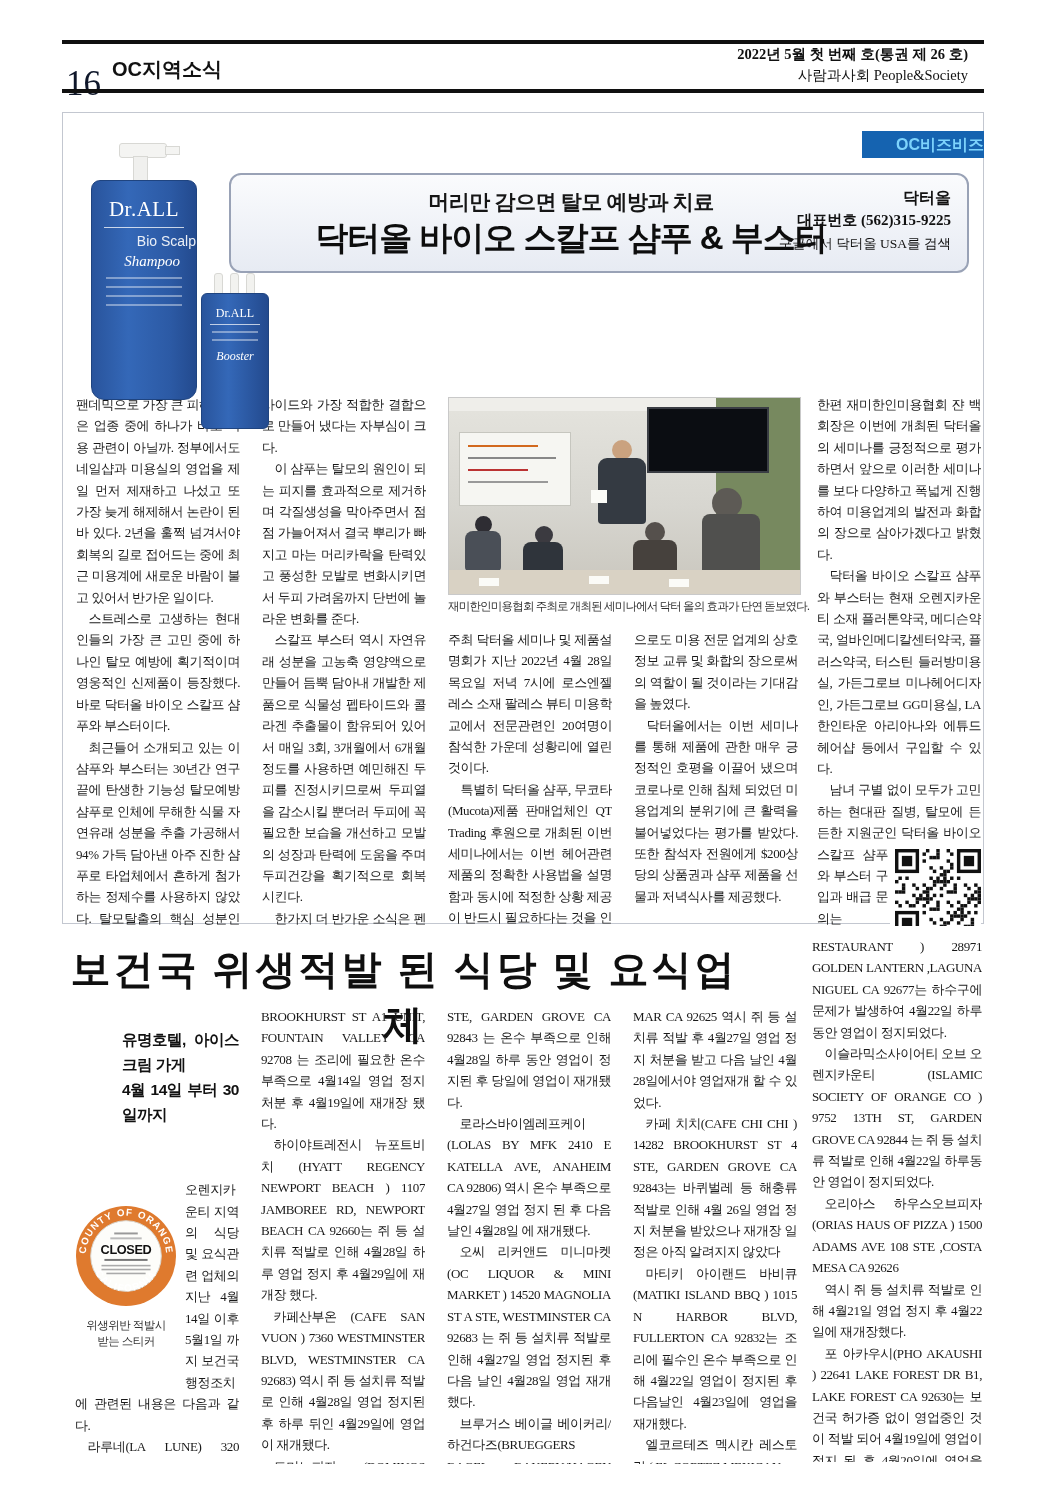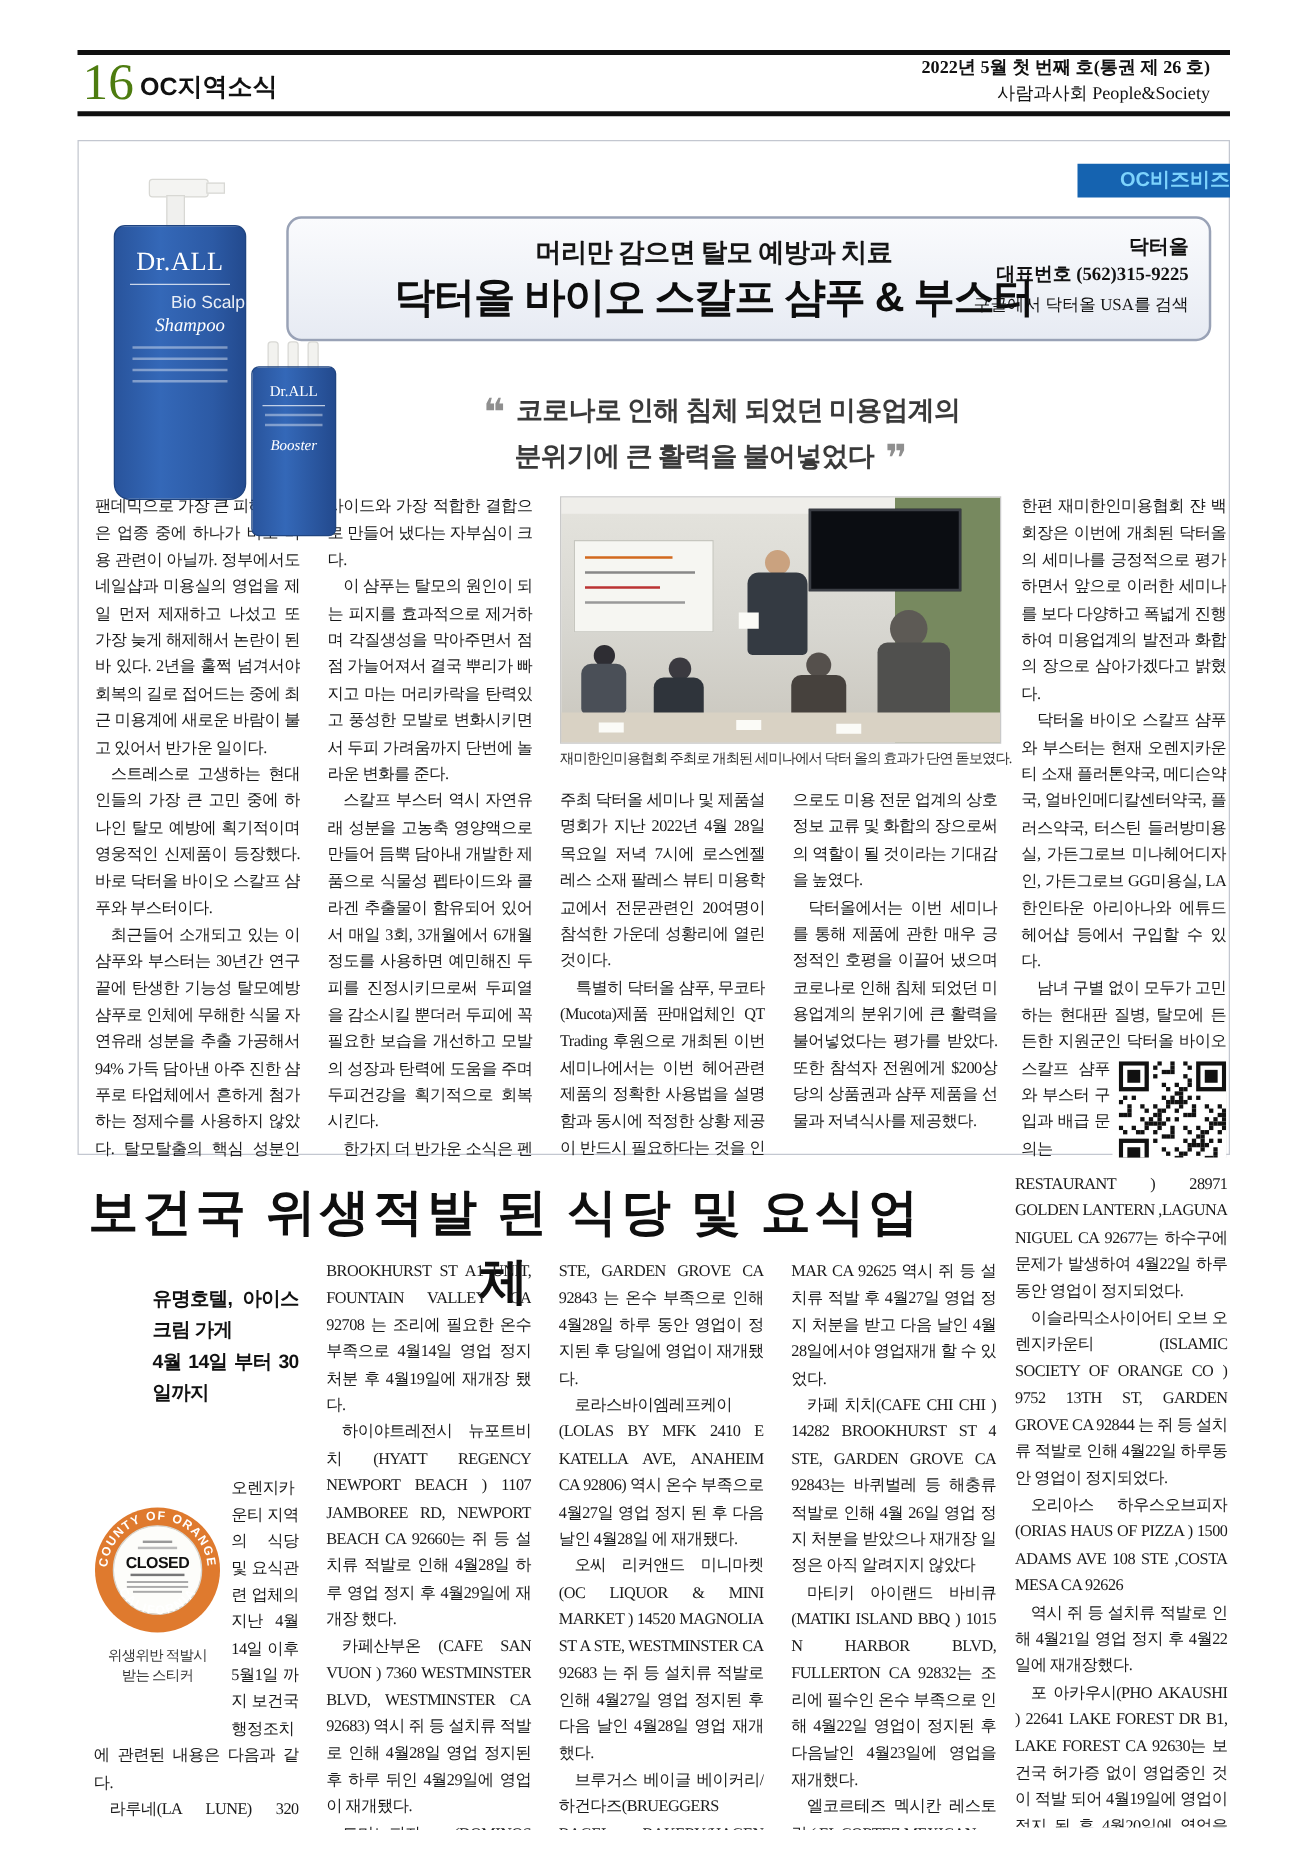--- a/index.html
+++ b/index.html
@@ -1,21 +1,21 @@
 <!DOCTYPE html>
 <html><head>
 <meta charset="utf-8">
 <style>
   html,body{margin:0;padding:0;background:#9a9a9a;}
   .page{position:relative;width:1044px;height:1488px;background:#ffffff;margin:0 auto;
         font-family:"Liberation Serif","DejaVu Serif",serif;color:#1b1b1b;overflow:hidden;}
 
   
   .rule{position:absolute;left:62px;width:922px;height:4px;background:#101010;}
-  .hdr-pagenum{position:absolute;left:66px;top:41px;font-size:41px;font-weight:normal;color:#4d7c0f;}
+  .hdr-pagenum{position:absolute;left:66px;top:64px;font-size:35px;font-weight:normal;color:#0f172a;}
   .hdr-section{position:absolute;left:112px;top:56px;font-family:"Liberation Sans","DejaVu Sans",sans-serif;
                font-weight:bold;font-size:20px;color:#111;}
   .hdr-issue{position:absolute;right:76px;top:44px;text-align:right;font-size:14.5px;line-height:21px;color:#111;}
   .hdr-issue .l1{font-weight:bold;}
 
   
   .adbox{position:absolute;left:62px;top:112px;width:920px;height:810px;border:1px solid #c3c7d0;background:#fff;}
   .badge{position:absolute;right:-1px;top:2px;width:122px;height:27px;background:#1563b0;color:#7dd3fc;
          font-family:"Liberation Sans","DejaVu Sans",sans-serif;font-weight:bold;font-size:16px;
          line-height:27px;text-align:right;margin-top:16px;}
@@ -145,24 +145,20 @@
     <div class="banner">
       <div class="kicker">머리만 감으면 탈모 예방과 치료</div>
       <div class="headline1">닥터올 바이오 스칼프 샴푸 &amp; 부스터</div>
       <div class="contact">
         <div class="c-brand">닥터올</div>
         <div class="c-phone">대표번호 (562)315-9225</div>
         <div class="c-hint">구글에서 닥터올 USA를 검색</div>
       </div>
     </div>
 
-    <div class="quote">
-      <span class="qm">❝</span><span>코로나로 인해 침체 되었던 미용업계의</span><br>
-      <span>분위기에 큰 활력을 불어넣었다</span><span class="qm">❞</span>
-    </div>
 
     <div class="col a1c c1 nb">팬데믹으로 가장 큰 피해를 받은 업종 중에 하나가 바로 미용 관련이 아닐까. 정부에서도 네일샵과 미용실의 영업을 제일 먼저 제재하고 나섰고 또 가장 늦게 해제해서 논란이 된 바 있다. 2년을 훌쩍 넘겨서야 회복의 길로 접어드는 중에 최근 미용계에 새로운 바람이 불고 있어서 반가운 일이다.
  스트레스로 고생하는 현대인들의 가장 큰 고민 중에 하나인 탈모 예방에 획기적이며 영웅적인 신제품이 등장했다. 바로 닥터올 바이오 스칼프 샴푸와 부스터이다.
  최근들어 소개되고 있는 이 샴푸와 부스터는 30년간 연구 끝에 탄생한 기능성 탈모예방 샴푸로 인체에 무해한 식물 자연유래 성분을 추출 가공해서 94% 가득 담아낸 아주 진한 샴푸로 타업체에서 흔하게 첨가하는 정제수를 사용하지 않았다. 탈모탈출의 핵심 성분인 다이아미노 피리미딘옥</div>
     <div class="col a1c c2 nb">사이드와 가장 적합한 결합으로 만들어 냈다는 자부심이 크다.
  이 샴푸는 탈모의 원인이 되는 피지를 효과적으로 제거하며 각질생성을 막아주면서 점점 가늘어져서 결국 뿌리가 빠지고 마는 머리카락을 탄력있고 풍성한 모발로 변화시키면서 두피 가려움까지 단번에 놀라운 변화를 준다.
  스칼프 부스터 역시 자연유래 성분을 고농축 영양액으로 만들어 듬뿍 담아내 개발한 제품으로 식물성 펩타이드와 콜라겐 추출물이 함유되어 있어서 매일 3회, 3개월에서 6개월 정도를 사용하면 예민해진 두피를 진정시키므로써 두피열을 감소시킬 뿐더러 두피에 꼭 필요한 보습을 개선하고 모발의 성장과 탄력에 도움을 주며 두피건강을 획기적으로 회복시킨다.
  한가지 더 반가운 소식은 펜데믹 이 후 2년만에 처음으로 열린 재미한인미용협회 (회장 쟌 백)</div>
 
     <div class="photo">

